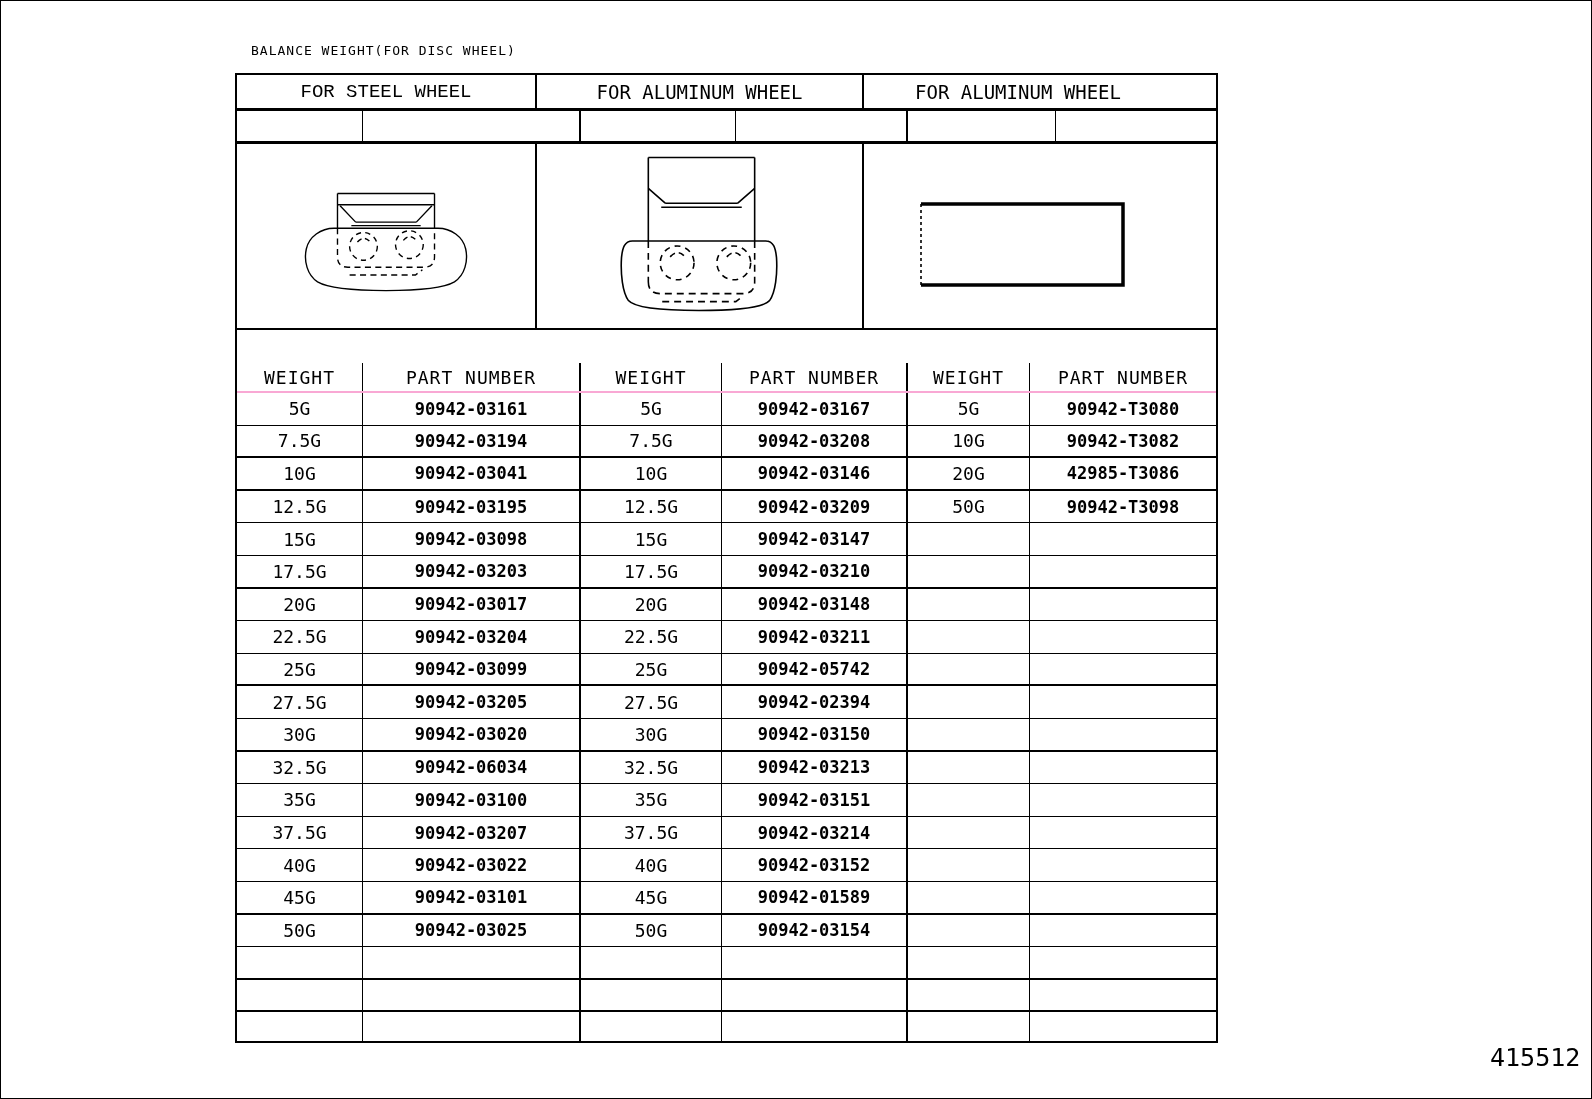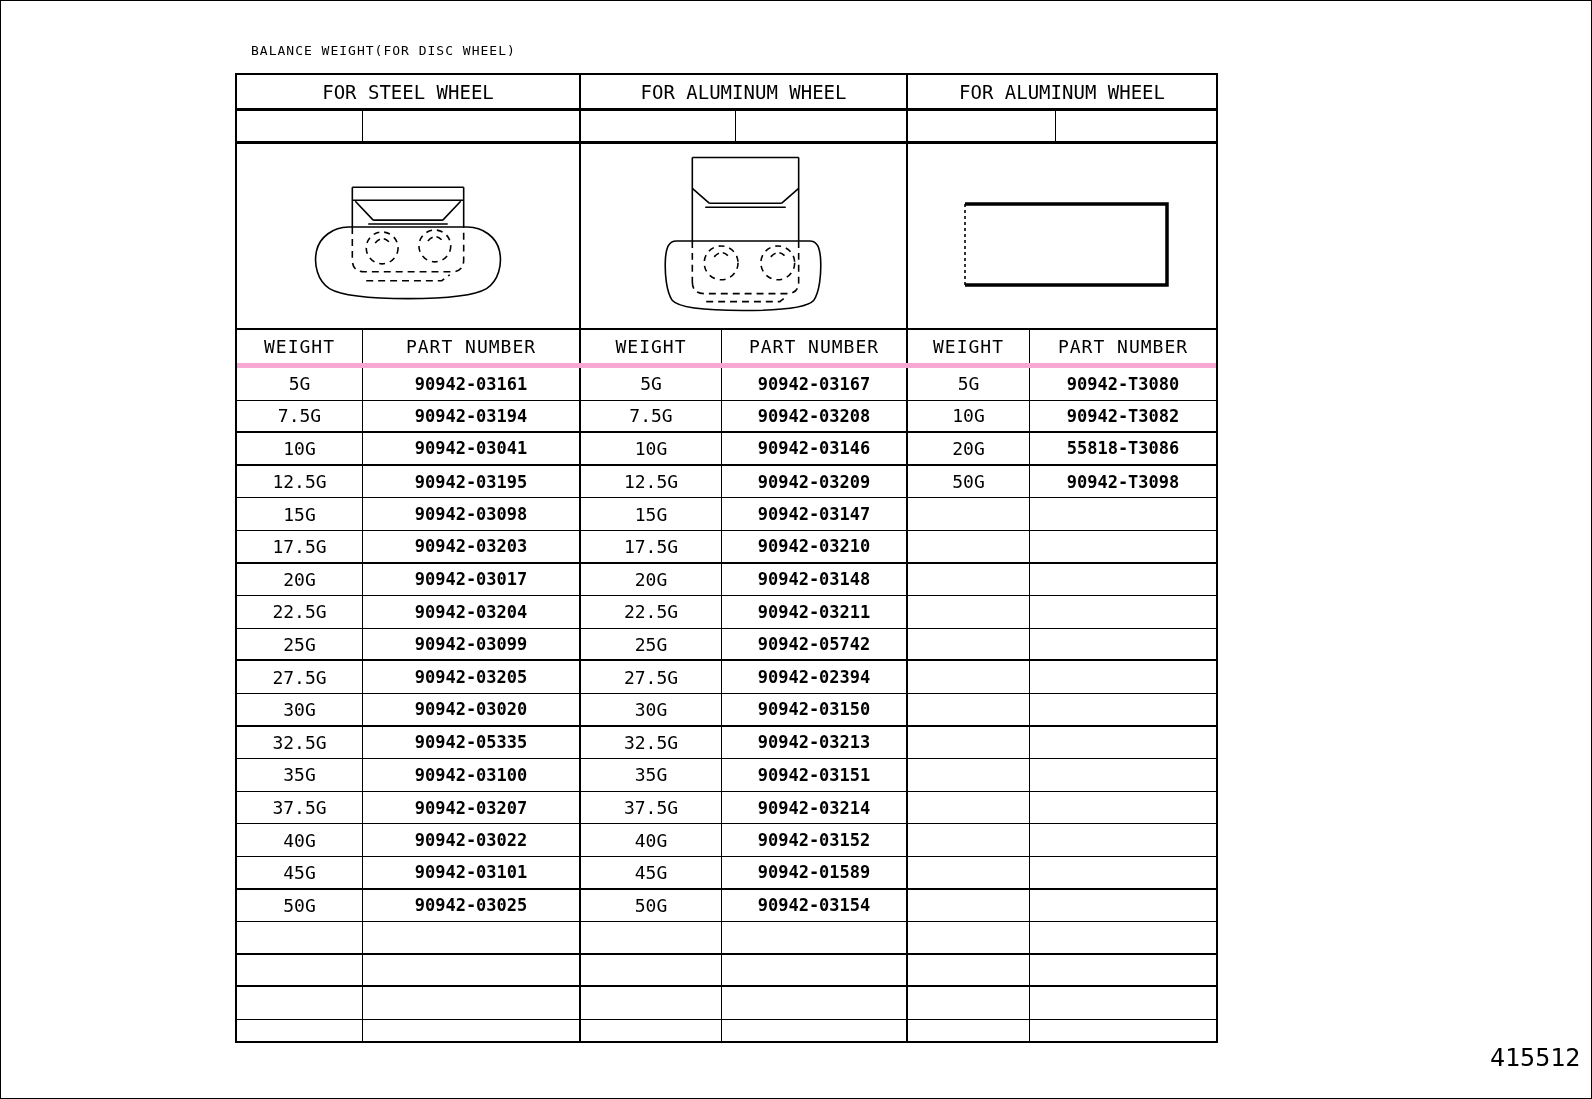--- a/index.html
+++ b/index.html
@@ -35,35 +35,35 @@
     overflow:hidden;white-space:nowrap;
     border-right:1px solid #000;
     height:100%;
   }
   .cell.gb{border-right:2px solid #000;}  
   .cell.last{border-right:none;}
   
   .r-ghead{height:36px;border-bottom:3px solid #000;font-size:19px;}
   .r-sub{height:33px;border-bottom:3px solid #000;}
   .r-img{height:186px;border-bottom:2px solid #000;}
-  .r-chead{height:38px;border-bottom:5px solid #f9a8d4;font-size:18px;letter-spacing:1px;}
+  .r-chead{height:30px;border-bottom:2px solid #f9a8d4;font-size:18px;letter-spacing:1px;margin-top:33px;}
   .data-rows .t-row{height:32.6px;border-bottom:1px solid #000;font-size:18px;}
   
   .data-rows .t-row:nth-child(2),
   .data-rows .t-row:nth-child(3),
   .data-rows .t-row:nth-child(6),
   .data-rows .t-row:nth-child(9),
   .data-rows .t-row:nth-child(11),
   .data-rows .t-row:nth-child(16),
   .data-rows .t-row:nth-child(18),
   .data-rows .t-row:nth-child(19){border-bottom-width:2px;}
   .data-rows .t-row:last-child{border-bottom:none;}
   .cell.part{font-weight:bold;font-size:17px;}
   
-  .w-g0h{width:344px;} .w-g1h{width:327px;} .w-g2h{width:308px;}
+  .w-g0h{width:300px;font-family:Liberation Mono, monospace;} .w-g1h{width:327px;} .w-g2h{width:308px;}
   .w-s0a{width:126px;} .w-s0b{width:218px;}
   .w-s1a{width:155px;} .w-s1b{width:172px;}
   .w-s2a{width:148px;} .w-s2b{width:160px;}
   .w-w0{width:126px;} .w-p0{width:218px;}
   .w-w1{width:141px;} .w-p1{width:186px;}
   .w-w2{width:122px;} .w-p2{width:186px;}
   .diagram-cell svg{display:block;width:100%;height:100%;}
 </style>
 </head>
 <body>
@@ -152,21 +152,21 @@
           <div class="cell part w-p1 gb">90942-03208</div>
           <div class="cell weight w-w2">10G</div>
           <div class="cell part w-p2 last">90942-T3082</div>
         </div>
         <div class="t-row">
           <div class="cell weight w-w0">10G</div>
           <div class="cell part w-p0 gb">90942-03041</div>
           <div class="cell weight w-w1">10G</div>
           <div class="cell part w-p1 gb">90942-03146</div>
           <div class="cell weight w-w2">20G</div>
-          <div class="cell part w-p2 last">55818-T3086</div>
+          <div class="cell part w-p2 last">42985-T3086</div>
         </div>
         <div class="t-row">
           <div class="cell weight w-w0">12.5G</div>
           <div class="cell part w-p0 gb">90942-03195</div>
           <div class="cell weight w-w1">12.5G</div>
           <div class="cell part w-p1 gb">90942-03209</div>
           <div class="cell weight w-w2">50G</div>
           <div class="cell part w-p2 last">90942-T3098</div>
         </div>
         <div class="t-row">
@@ -220,21 +220,21 @@
         <div class="t-row">
           <div class="cell weight w-w0">30G</div>
           <div class="cell part w-p0 gb">90942-03020</div>
           <div class="cell weight w-w1">30G</div>
           <div class="cell part w-p1 gb">90942-03150</div>
           <div class="cell weight w-w2"></div>
           <div class="cell part w-p2 last"></div>
         </div>
         <div class="t-row">
           <div class="cell weight w-w0">32.5G</div>
-          <div class="cell part w-p0 gb">90942-05335</div>
+          <div class="cell part w-p0 gb">90942-06034</div>
           <div class="cell weight w-w1">32.5G</div>
           <div class="cell part w-p1 gb">90942-03213</div>
           <div class="cell weight w-w2"></div>
           <div class="cell part w-p2 last"></div>
         </div>
         <div class="t-row">
           <div class="cell weight w-w0">35G</div>
           <div class="cell part w-p0 gb">90942-03100</div>
           <div class="cell weight w-w1">35G</div>
           <div class="cell part w-p1 gb">90942-03151</div>

